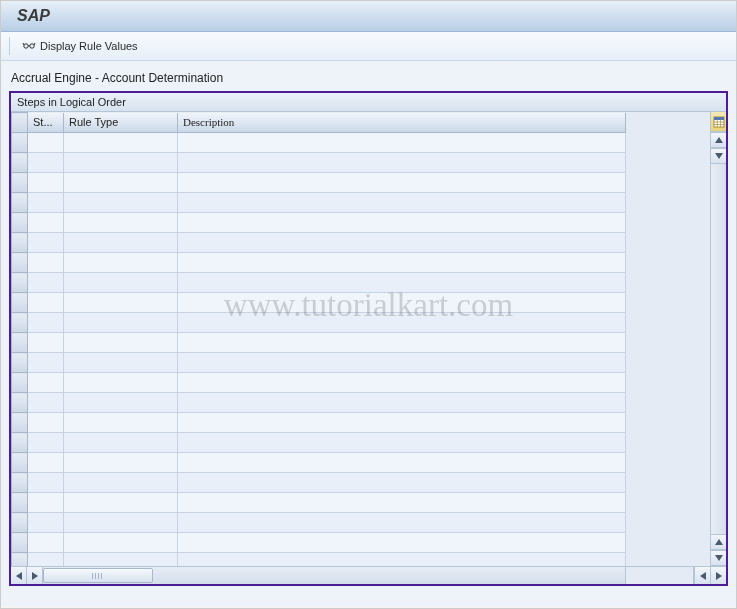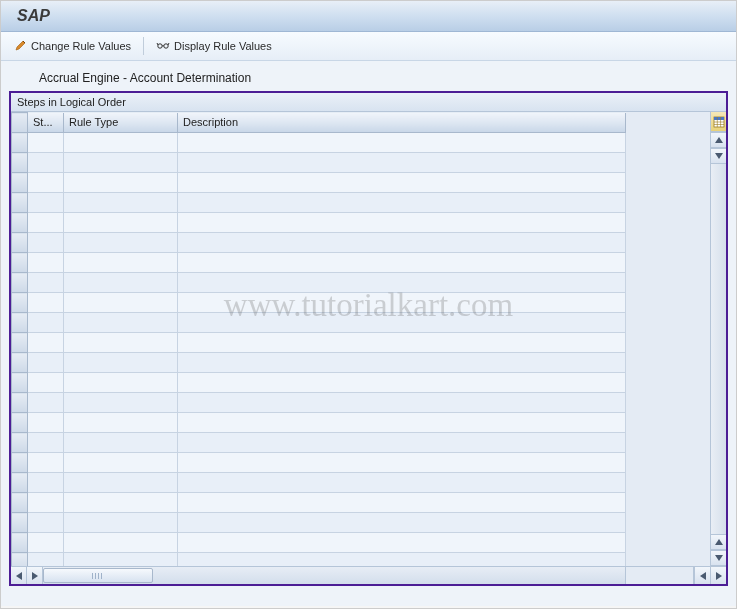--- a/index.html
+++ b/index.html
@@ -49,21 +49,20 @@
     padding: 10px 8px 0 8px;
     background: #eef3f9;
     height: calc(100% - 62px);
     position: relative;
   }
   .page-label {
     font-size: 12px;
     color: #222;
     margin-bottom: 6px;
     padding-left: 2px;
-    margin-left: 28px;
   }
   .grid-wrap {
     border: 2px solid #4c1d95;
     background: #e6edf5;
     position: relative;
     height: 495px;
     display: flex;
     flex-direction: column;
   }
   .grid-title {
@@ -112,21 +111,21 @@
   table.sap-table td {
     border: 1px solid #c7d3e2;
     height: 20px;
     background: #f0f5fb;
     padding: 0 4px;
   }
   table.sap-table tr:nth-child(even) td { background: #e8eff8; }
   table.sap-table tr td.rowsel { background: linear-gradient(to bottom, #e6ecf4, #cdd9e8) !important; }
   .col-st { width: 36px; }
   .col-type { width: 114px; }
-  .col-desc { width: auto; }
+  .col-desc { width: auto; font-family: Liberation Serif, serif; }
 
   .grid-right {
     flex: 1;
     position: relative;
     background: #e4ebf4;
     display: flex;
   }
   .right-blank { flex: 1; }
   .vscroll {
     width: 16px;
@@ -209,29 +208,20 @@
   }
 </style>
 </head>
 <body>
 
 <div class="title-bar">
   <span>SAP</span>
 </div>
 
 <div class="toolbar">
-  <div class="tb-item">
-    <span>
-      <svg width="12" height="12" viewBox="0 0 12 12">
-          <path d="M1 11 L2 8 L8 2 L10 4 L4 10 Z" fill="#d98a2b" stroke="#a05c11" stroke-width="0.6"></path>
-          <path d="M8 2 L10 4" stroke="#7a4200" stroke-width="1"></path>
-        </svg>
-    </span>
-    <span>Change Rule Values</span>
-  </div>
   <div class="tb-sep"></div>
   <div class="tb-item">
     <span>
       <svg width="14" height="12" viewBox="0 0 14 12">
           <circle cx="4" cy="7" r="2.2" fill="none" stroke="#333" stroke-width="1"></circle>
           <circle cx="10" cy="7" r="2.2" fill="none" stroke="#333" stroke-width="1"></circle>
           <path d="M6.2 7 Q7 6 7.8 7" fill="none" stroke="#333" stroke-width="1"></path>
           <path d="M2 6 L1 4 M12 6 L13 4" stroke="#333" stroke-width="1"></path>
         </svg>
     </span>

